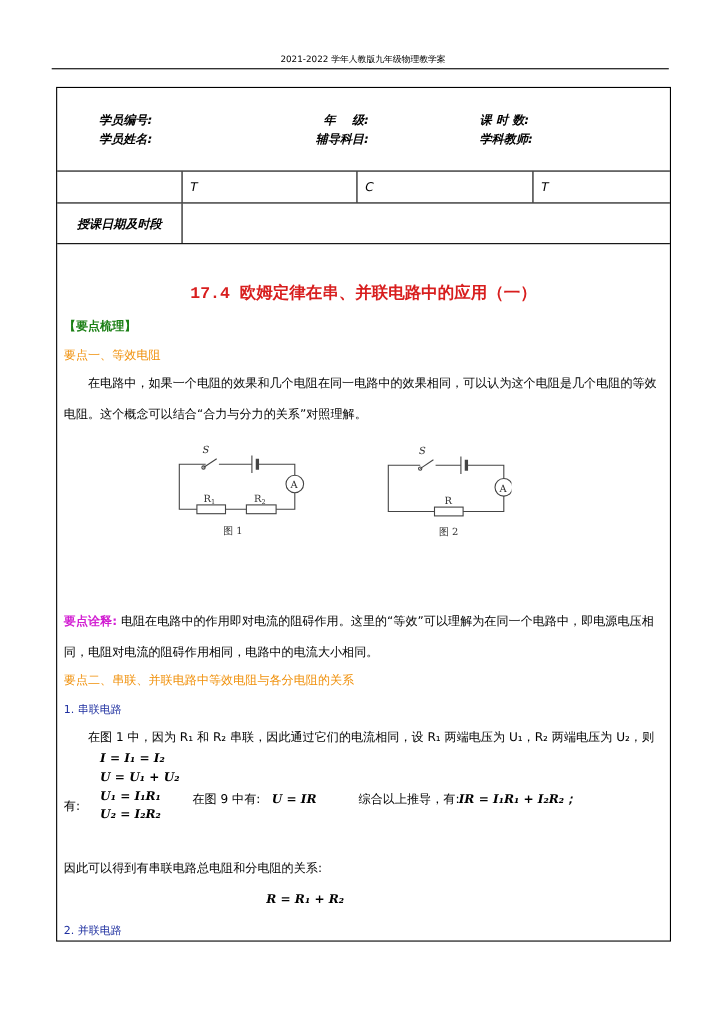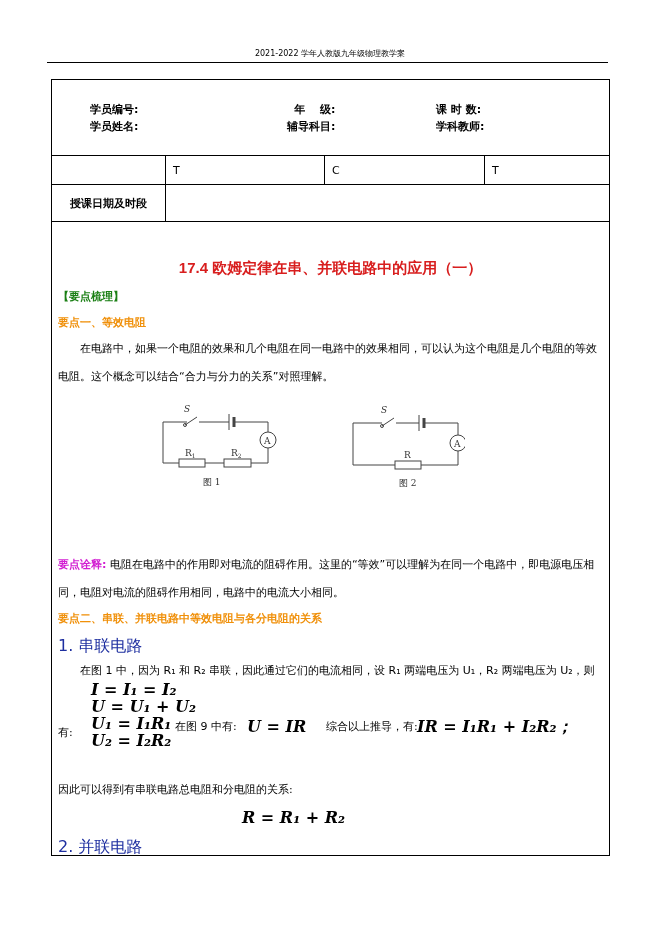--- a/index.html
+++ b/index.html
@@ -1,51 +1,51 @@
 <!DOCTYPE html>
 <html><head>
 <meta charset="utf-8">
 <style>
   html, body { margin: 0; padding: 0; background: #ffffff; }
   body { width: 661px; height: 935px; position: relative; font-family: "DejaVu Sans", sans-serif; color: #000; overflow: hidden; }
   .page-header { position: absolute; left: 50px; top: 48px; width: 560px; text-align: center; font-size: 8px; color: #000; }
   .header-rule { position: absolute; left: 47px; top: 62px; width: 561px; height: 1px; background: #000; }
 
   .sheet { position: absolute; left: 51px; top: 79px; width: 559px; height: 777px; border: 1px solid #000; box-sizing: border-box; }
-  .row { position: absolute; left: 0; right: 0; border-bottom: 1px solid #000; box-sizing: border-box; }
+  .row { position: absolute; left: 0; right: 0; border-bottom: 1px solid #000; box-sizing: border-box; font-style: italic; }
   .r-info { top: 0; height: 76px; }
   .r-type { top: 76px; height: 29px; }
   .r-date { top: 105px; height: 37px; }
   .r-content-head { top: 142px; height: 33px; }
 
   .info-grid { position: absolute; top: 21px; font-size: 11px; font-weight: bold; line-height: 17px; }
   .info-col1 { left: 38px; }
   .info-col2 { left: 235px; text-align: right; }
   .info-col3 { left: 384px; }
 
   .cell { position: absolute; top: 0; bottom: 0; border-left: 1px solid #000; box-sizing: border-box; font-size: 11px; display: flex; align-items: center; }
   .label-cell { position: absolute; top: 0; bottom: 0; left: 0; width: 113px; font-size: 11px; font-weight: bold; display: flex; align-items: center; justify-content: center; }
   .c1 { left: 113px; width: 159px; padding-left: 7px; }
   .c2 { left: 272px; width: 160px; padding-left: 7px; }
   .c3 { left: 432px; right: 0; padding-left: 7px; }
   .c-wide { left: 113px; right: 0; }
 
   .content-head { position: absolute; inset: 0; display: flex; align-items: center; justify-content: center; font-weight: bold; font-size: 11px; }
 
   .body { position: absolute; left: 0; right: 0; top: 175px; bottom: 0; padding: 0 6px; font-size: 11px; line-height: 14px; }
-  .title { position: absolute; left: 0; right: 0; top: 6px; text-align: center; color: #d81e1e; font-family: Liberation Sans, sans-serif; font-weight: bold; font-size: 15px; }
+  .title { position: absolute; left: 0; right: 0; top: 6px; text-align: center; color: #d81e1e; font-family: Liberation Mono, monospace; font-weight: bold; font-size: 15px; }
   .green { position: absolute; left: 6px; top: 35px; color: #1a7f14; font-weight: bold; font-size: 11px; }
-  .orange { color: #f0900a; font-weight: bold; font-size: 11px; position: absolute; left: 6px; }
+  .orange { color: #f0900a; font-weight: normal; font-size: 11px; position: absolute; left: 6px; }
   .magenta { color: #d21ed2; font-weight: bold; }
-  .blue { color: #1e2fa0; position: absolute; left: 6px; font-size: 16px; }
+  .blue { color: #1e2fa0; position: absolute; left: 6px; font-size: 10px; }
   .para { position: absolute; left: 6px; right: 6px; font-size: 11px; line-height: 28px; }
   .indent { text-indent: 22px; }
 
   .figs { position: absolute; left: 95px; top: 142px; width: 318px; height: 95px; }
-  .eq { font-family: "DejaVu Serif", serif; font-style: italic; font-weight: bold; font-size: 16px; }
+  .eq { font-family: "DejaVu Serif", serif; font-style: italic; font-weight: bold; font-size: 11px; }
   .eq-stack { position: absolute; left: 39px; top: 426px; line-height: 17px; }
 </style>
 </head>
 <body>
 
 <div class="page-header">2021-2022 学年人教版九年级物理教学案</div>
 <div class="header-rule"></div>
 
 <div class="sheet">
 

